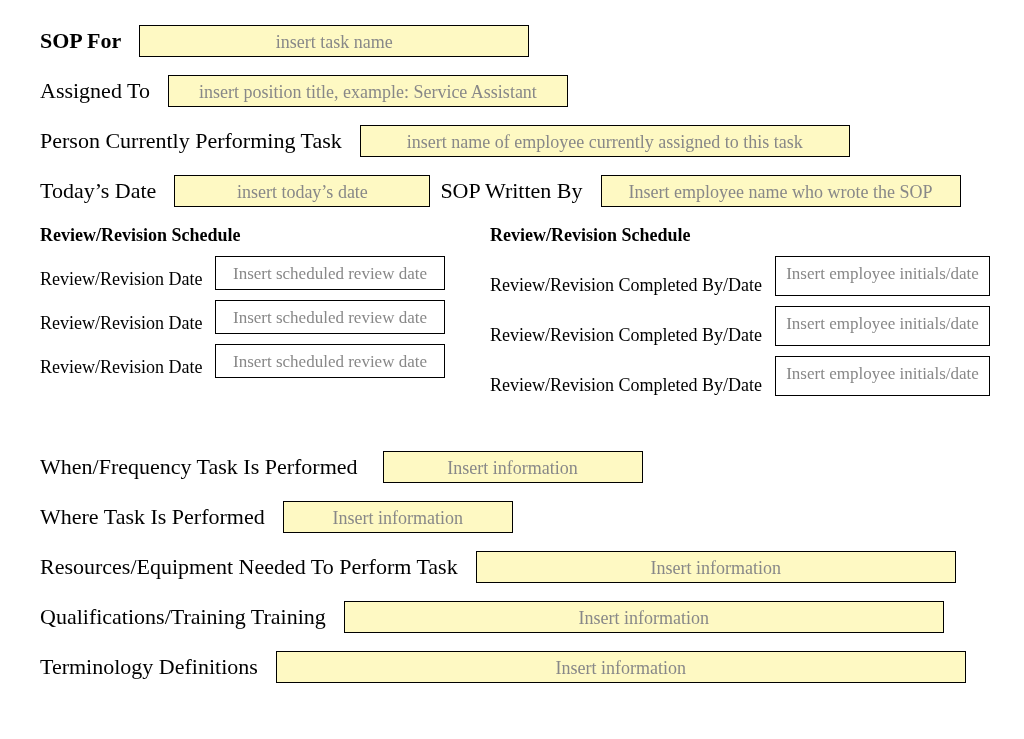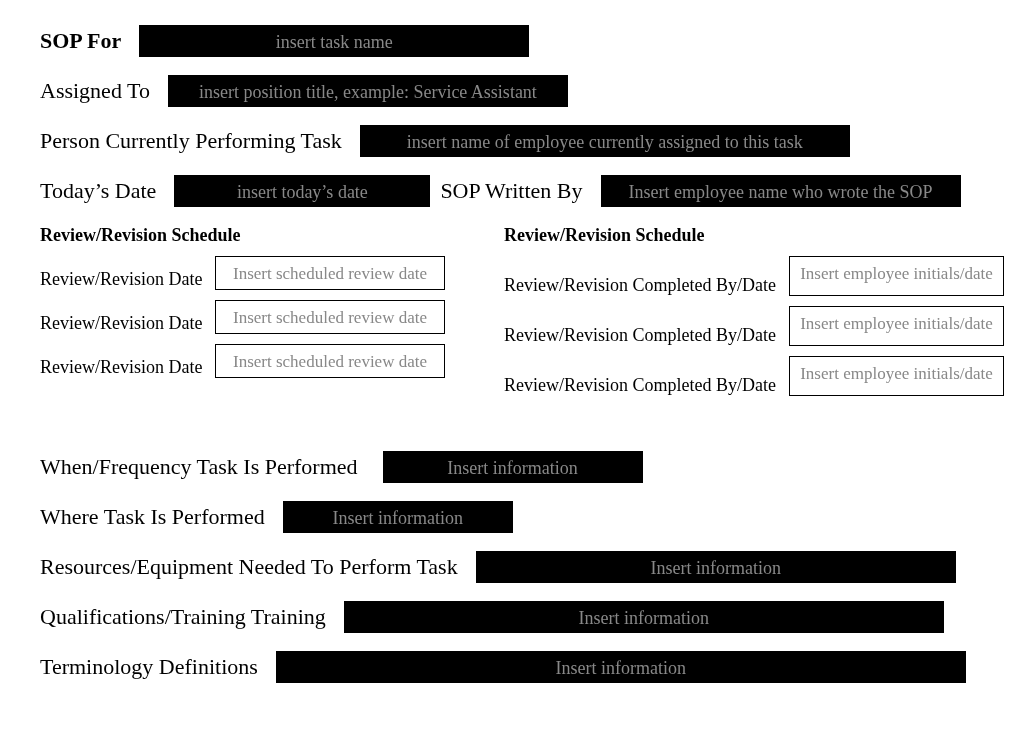--- a/index.html
+++ b/index.html
@@ -31,25 +31,25 @@
   }
   .field {
     border: 1px solid #000;
     height: 32px;
     line-height: 32px;
     font-size: 18px;
     color: #888;
     text-align: center;
     padding: 0 4px;
     box-sizing: border-box;
-    background: #000000;
+    background: #fef9c3;
   }
   .sched-cols {
     display: flex;
-    gap: 34px;
+    gap: 20px;
     margin-top: 4px;
   }
   .sched-col {
     flex: 0 0 auto;
   }
   .sched-header {
     font-weight: bold;
     font-size: 18px;
     margin-bottom: 10px;
   }

